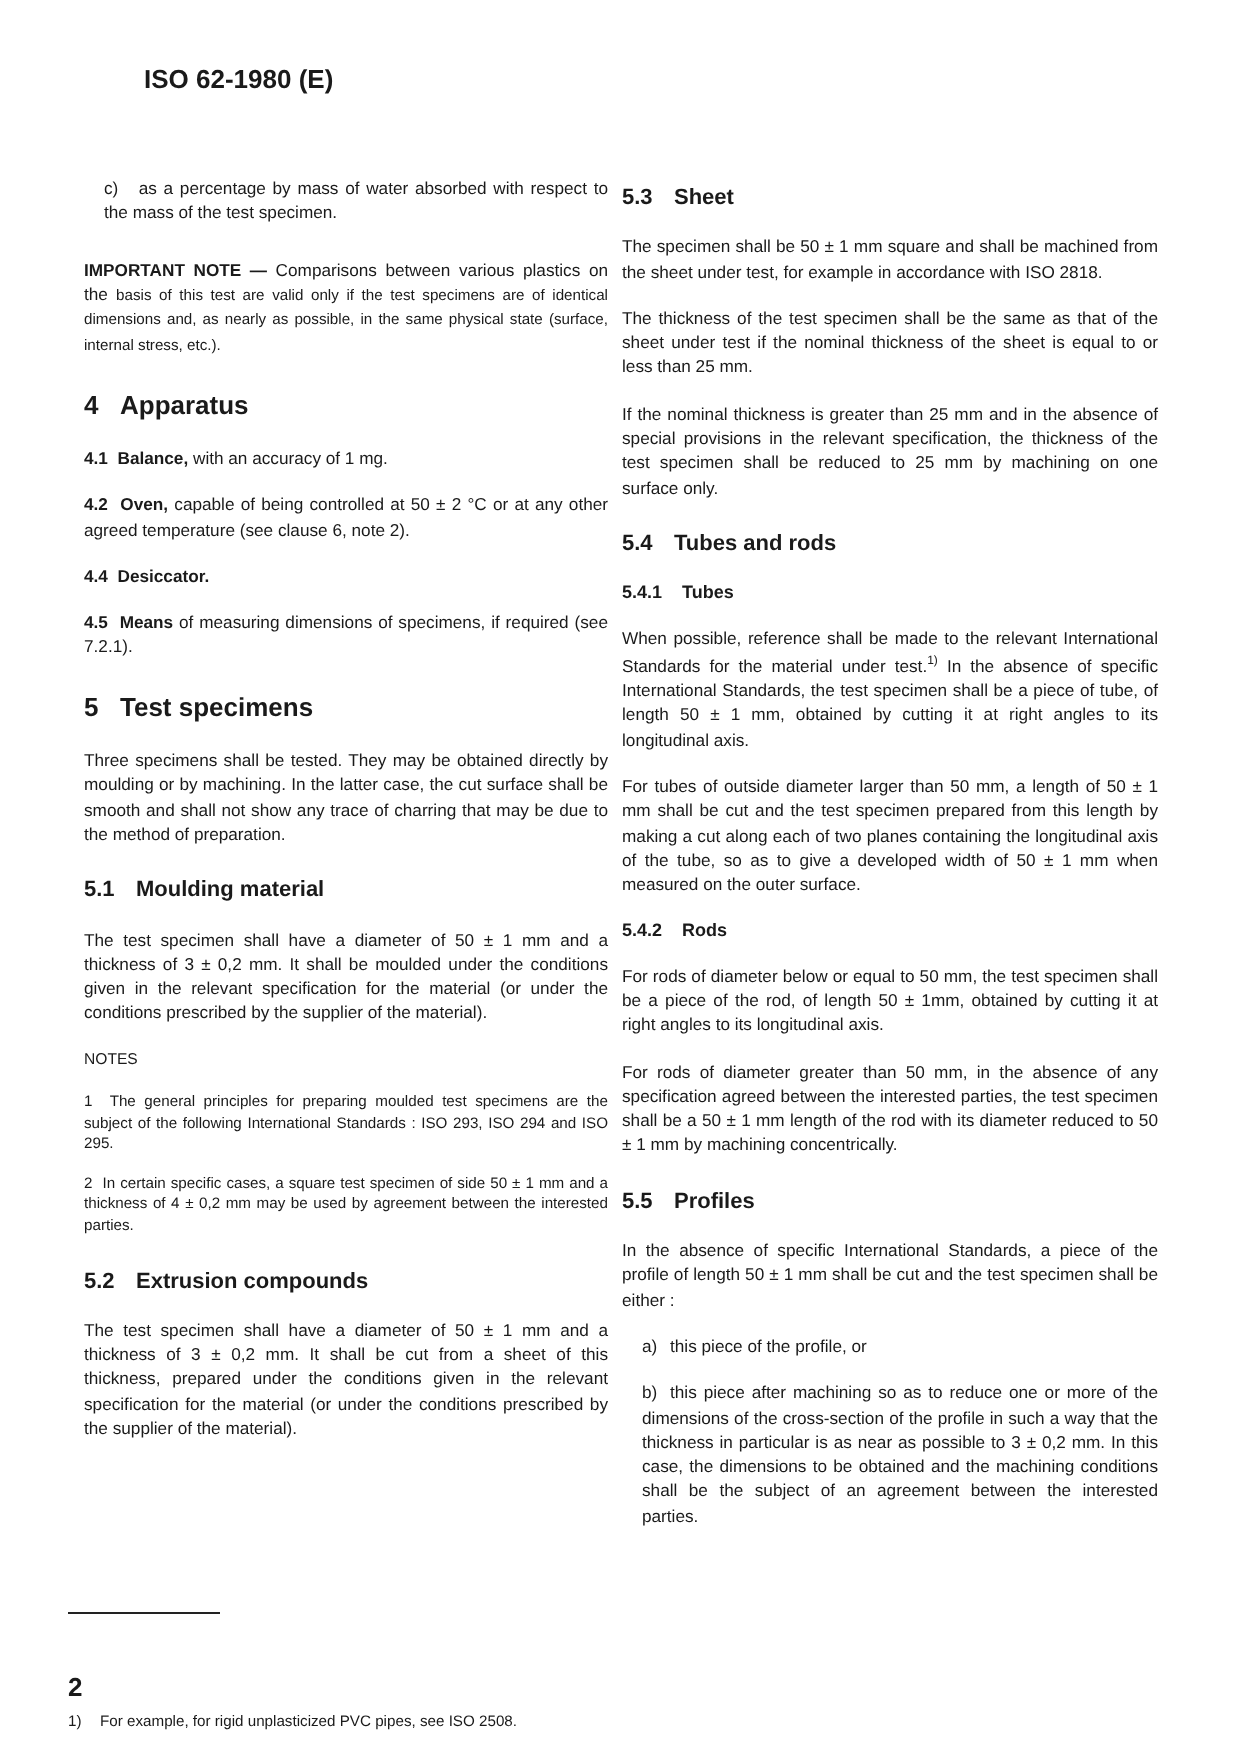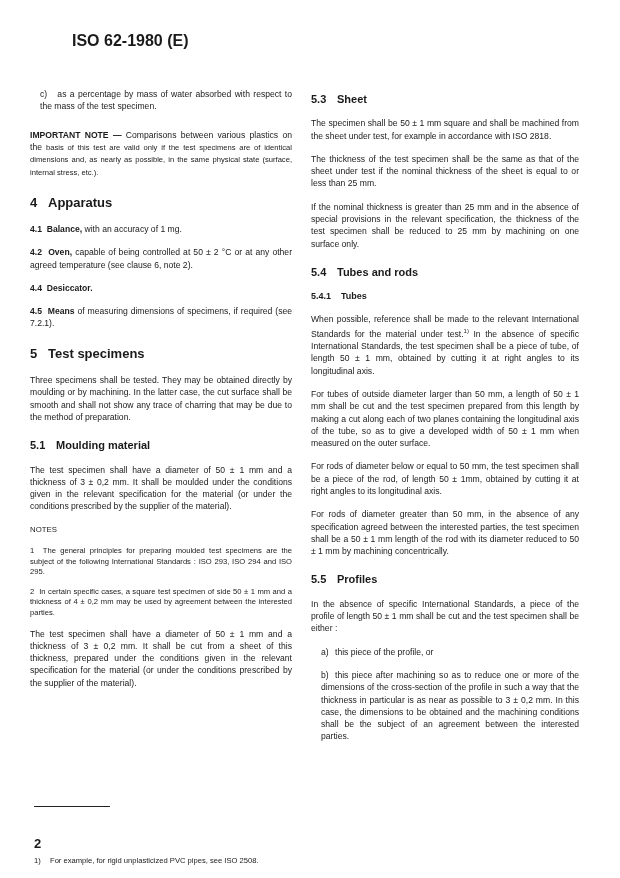--- a/index.html
+++ b/index.html
@@ -1,20 +1,20 @@
 <!DOCTYPE html>
 <html><head>
 <meta charset="utf-8">
 <style>
   html, body { margin:0; padding:0; background:#ffffff; }
   body { width:620px; height:878px; position:relative; overflow:hidden;
          font-family:"Liberation Sans", sans-serif; color:#1a1a1a; }
-  .header { position:absolute; left:34px; top:32px; font-size:16px; font-weight:bold;padding-left:38px; }
+  .header { position:absolute; left:34px; top:32px; font-size:13px; font-weight:bold;padding-left:38px; }
   .col { position:absolute; top:88px; width:262px; font-size:8.6px; line-height:12.3px; }
-  .col.left { left:30px; }
+  .col.left { left:42px; }
   .col.right { left:311px; width:268px; top:89px; }
   p { margin:0 0 11px 0; text-align:justify; }
   .h1 { font-size:13px; font-weight:bold; margin:18px 0 14px 0; }
   .h1 .num { display:inline-block; width:18px; }
   .h2 { font-size:11px; font-weight:bold; margin:16px 0 12px 0; }
   .h2 .num { display:inline-block; width:26px; }
   .h3 { font-size:9px; font-weight:bold; margin:10px 0 10px 0; }
   .h3 .num { display:inline-block; width:30px; }
   .b { font-weight:bold; }
   .item { padding-left:10px; }
@@ -59,20 +59,23 @@
   <p>Three specimens shall be tested. They may be obtained directly by moulding or by machining. In the latter case, the cut surface shall be smooth and shall not show any trace of charring that may be due to the method of preparation.</p>
 
   <div class="h2">
     <span class="num">5.1</span><span>Moulding material</span>
   </div>
   <p>The test specimen shall have a diameter of 50 ± 1 mm and a thickness of 3 ± 0,2 mm. It shall be moulded under the conditions given in the relevant specification for the material (or under the conditions prescribed by the supplier of the material).</p>
   <div class="notes-title">NOTES</div>
   <p class="note-small"><span>1</span>&nbsp;&nbsp;<span>The general principles for preparing moulded test specimens are the subject of the following International Standards : ISO 293, ISO 294 and ISO 295.</span></p>
   <p class="note-small"><span>2</span>&nbsp;&nbsp;<span>In certain specific cases, a square test specimen of side 50 ± 1 mm and a thickness of 4 ± 0,2 mm may be used by agreement between the interested parties.</span></p>
 
+  <div class="h2">
+    <span class="num">5.2</span><span>Extrusion compounds</span>
+  </div>
   <p>The test specimen shall have a diameter of 50 ± 1 mm and a thickness of 3 ± 0,2 mm. It shall be cut from a sheet of this thickness, prepared under the conditions given in the relevant specification for the material (or under the conditions prescribed by the supplier of the material).</p>
 </div>
 
 <div class="col right">
   <div class="h2" style="margin-top:4px;">
     <span class="num">5.3</span><span>Sheet</span>
   </div>
   <p>The specimen shall be 50 ± 1 mm square and shall be machined from the sheet under test, for example in accordance with ISO 2818.</p>
   <p>The thickness of the test specimen shall be the same as that of the sheet under test if the nominal thickness of the sheet is equal to or less than 25 mm.</p>
   <p>If the nominal thickness is greater than 25 mm and in the absence of special provisions in the relevant specification, the thickness of the test specimen shall be reduced to 25 mm by machining on one surface only.</p>
@@ -80,20 +83,23 @@
   <div class="h2">
     <span class="num">5.4</span><span>Tubes and rods</span>
   </div>
 
   <div class="h3">
     <span class="num">5.4.1</span><span>Tubes</span>
   </div>
   <p><span>When possible, reference shall be made to the relevant International Standards for the material under test.</span><sup>1)</sup><span> In the absence of specific International Standards, the test specimen shall be a piece of tube, of length 50 ± 1 mm, obtained by cutting it at right angles to its longitudinal axis.</span></p>
   <p>For tubes of outside diameter larger than 50 mm, a length of 50 ± 1 mm shall be cut and the test specimen prepared from this length by making a cut along each of two planes containing the longitudinal axis of the tube, so as to give a developed width of 50 ± 1 mm when measured on the outer surface.</p>
 
+  <div class="h3">
+    <span class="num">5.4.2</span><span>Rods</span>
+  </div>
   <p>For rods of diameter below or equal to 50 mm, the test specimen shall be a piece of the rod, of length 50 ± 1mm, obtained by cutting it at right angles to its longitudinal axis.</p>
   <p>For rods of diameter greater than 50 mm, in the absence of any specification agreed between the interested parties, the test specimen shall be a 50 ± 1 mm length of the rod with its diameter reduced to 50 ± 1 mm by machining concentrically.</p>
 
   <div class="h2">
     <span class="num">5.5</span><span>Profiles</span>
   </div>
   <p>In the absence of specific International Standards, a piece of the profile of length 50 ± 1 mm shall be cut and the test specimen shall be either :</p>
   <p class="item"><span class="lab">a)</span><span>this piece of the profile, or</span></p>
   <p class="item"><span class="lab">b)</span><span>this piece after machining so as to reduce one or more of the dimensions of the cross-section of the profile in such a way that the thickness in particular is as near as possible to 3 ± 0,2 mm. In this case, the dimensions to be obtained and the machining conditions shall be the subject of an agreement between the interested parties.</span></p>
 </div>

